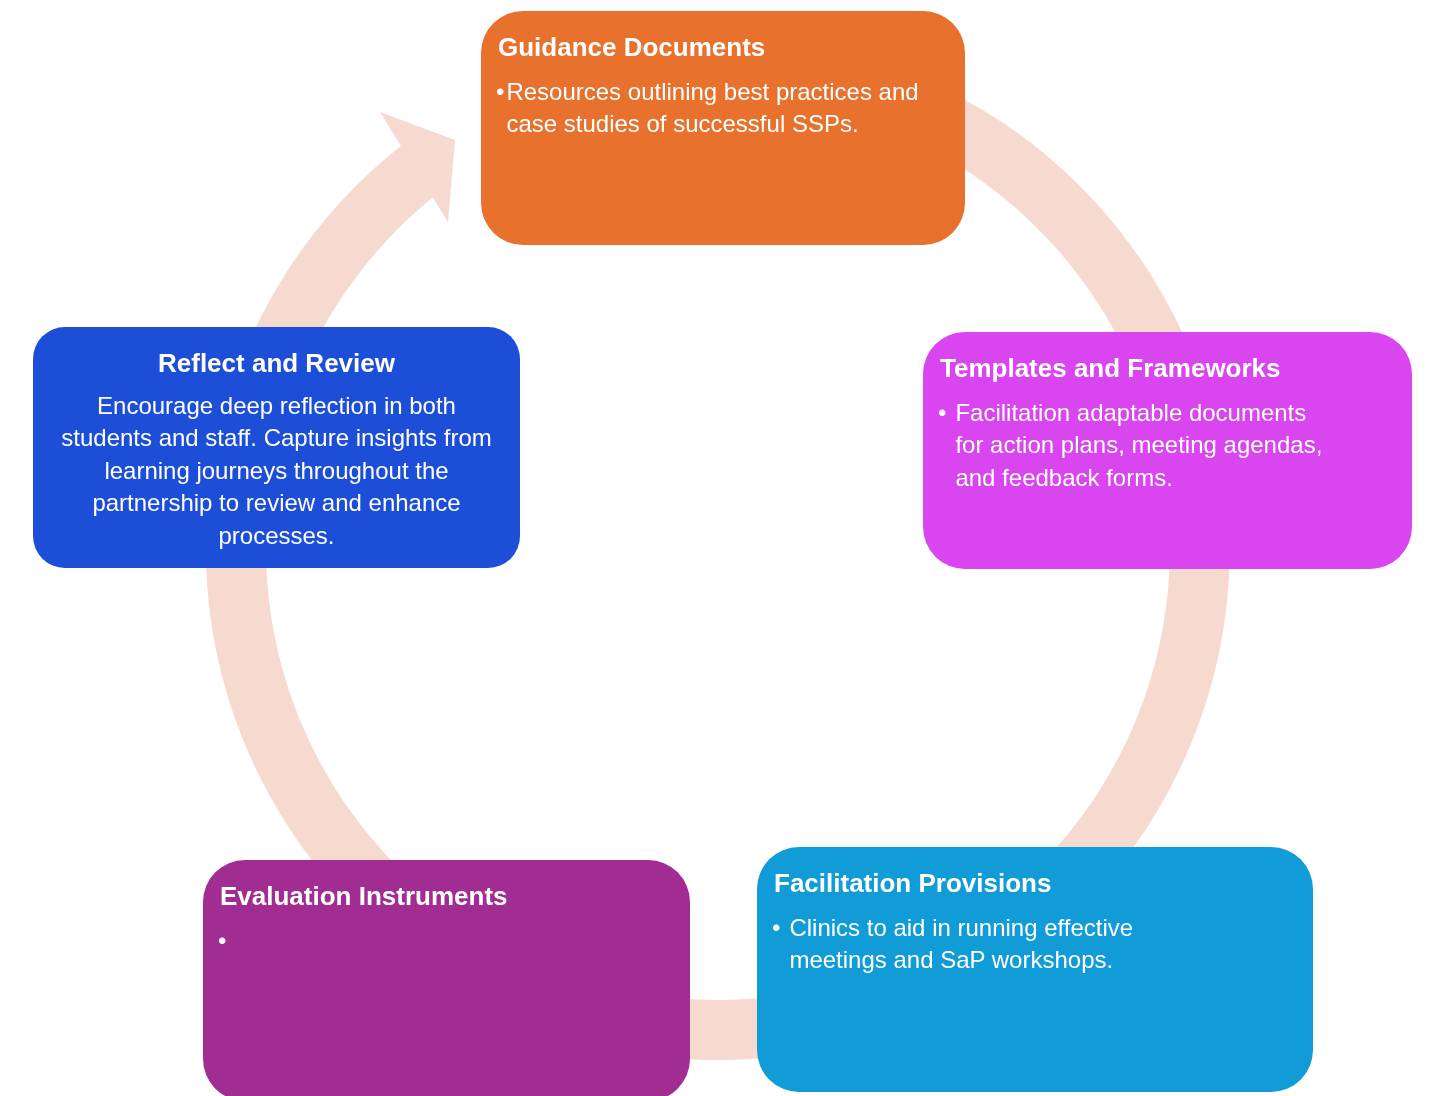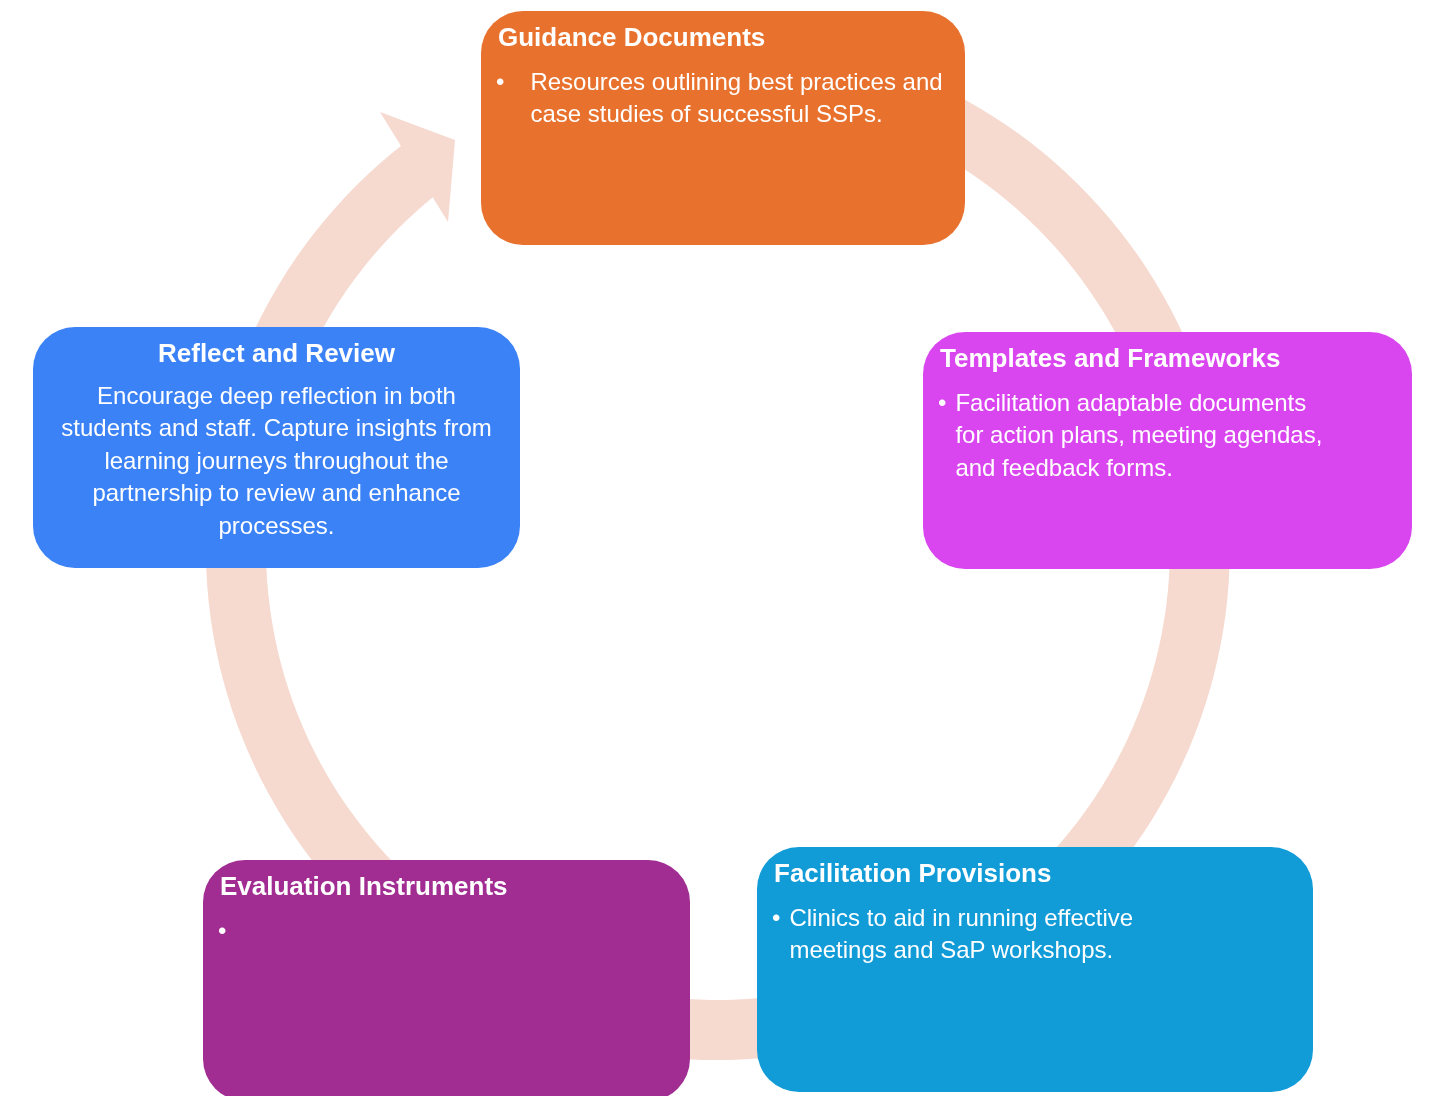--- a/index.html
+++ b/index.html
@@ -20,21 +20,21 @@
     left: 0;
     top: 0;
     z-index: 1;
   }
   .node {
     position: absolute;
     z-index: 2;
     box-sizing: border-box;
     border-radius: 42px;
     color: #ffffff;
-    padding: 8px 15px;
+    padding: 18px 15px;
   }
   .node .title {
     font-weight: bold;
     font-size: 26px;
     line-height: 1.25;
     margin: 2px 2px 12px 2px;
   }
   .node .body {
     font-size: 24px;
     line-height: 1.36;
@@ -47,21 +47,21 @@
   .node .btext {
     flex: 0 1 auto;
   }
 
   
   #node-guidance {
     left: 481px; top: 11px; width: 484px; height: 234px;
     background: #E8722D;
   }
   #node-guidance .bullet { margin-right: 2px; }
-  #node-guidance .btext { max-width: 430px; margin-left: 24px; }
+  #node-guidance .btext { max-width: 430px; }
 
   #node-templates {
     left: 923px; top: 332px; width: 489px; height: 237px;
     background: #d946ef;
   }
   #node-templates .bullet { margin-right: 9px; }
   #node-templates .btext { max-width: 375px; }
 
   #node-facilitation {
     left: 757px; top: 847px; width: 556px; height: 245px;
@@ -73,22 +73,23 @@
   #node-evaluation {
     left: 203px; top: 832px; width: 487px; height: 241px;
     background: #A12C92;
     margin-top: 28px;
   }
   #node-evaluation .bullet { margin-right: 9px; }
   #node-evaluation .btext { max-width: 405px; }
 
   #node-reflect {
     left: 33px; top: 327px; width: 487px; height: 241px;
-    background: #3b82f6;
+    background: #1d4ed8;
     text-align: center;
+    border-radius: 32px;
   }
   #node-reflect .title { margin-bottom: 10px; }
   #node-reflect .body {
     display: block;
     max-width: 447px;
     margin: 0 auto;
   }
 </style>
 </head>
 <body>

